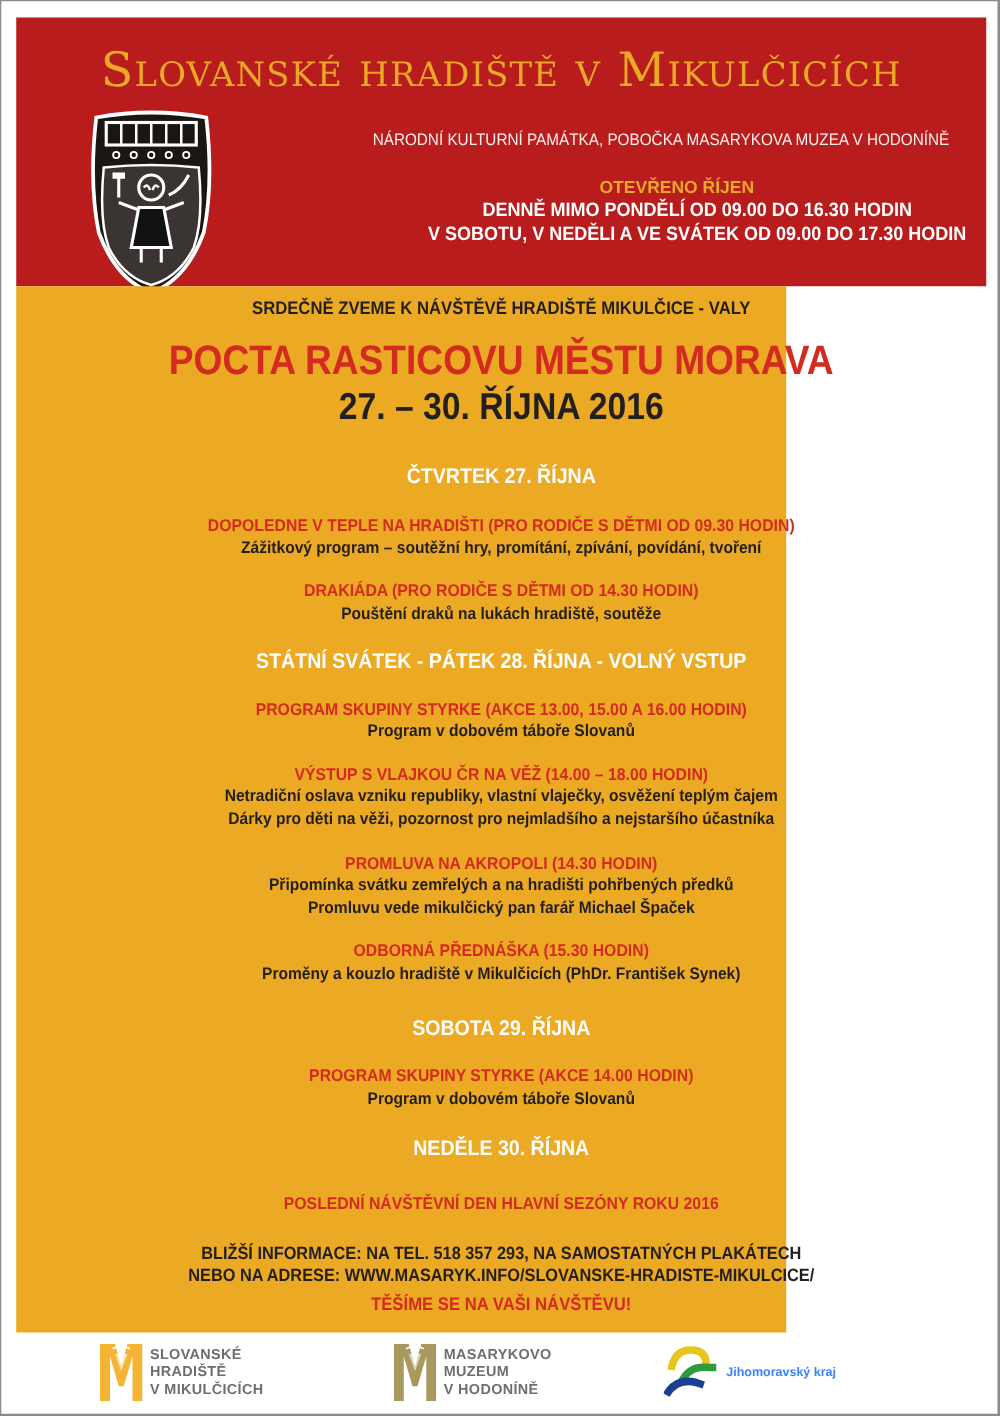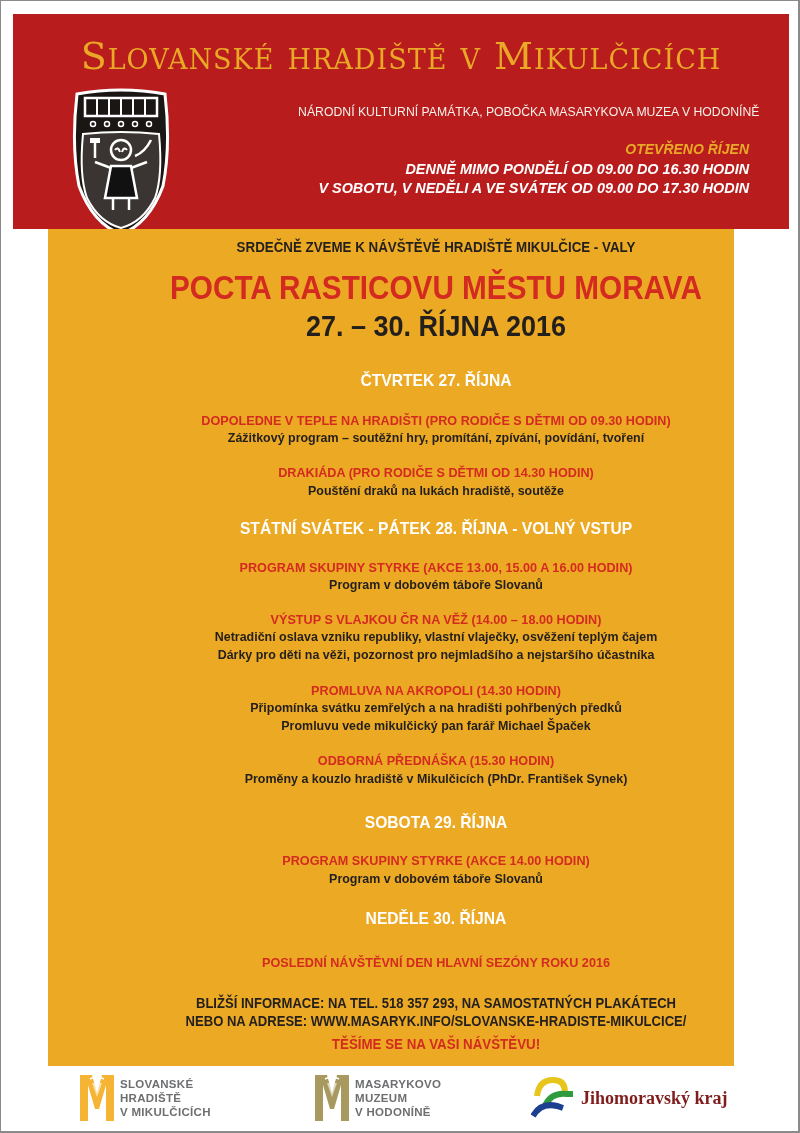--- a/index.html
+++ b/index.html
@@ -16,42 +16,42 @@
   .title {
     position: absolute; left: 0; top: 20px; width: 776px; text-align: center;
     color: #e9a927; font-family: "DejaVu Serif", serif; font-size: 38px; letter-spacing: 1px;
     font-variant: small-caps; font-weight: normal; line-height: 44px;
   }
   .subtitle {
     position: absolute; right: 30px; top: 90px; color: #f4f0ea;
     font-family: "Liberation Sans", sans-serif; font-size: 13.3px; line-height: 16px; white-space: nowrap;
     transform: scaleX(0.92); transform-origin: right center;
   }
-  .hours { position: absolute; right: 40px; top: 126px; text-align: right; font-style: italic; }
+  .hours { position: absolute; right: 16px; top: 126px; text-align: center; }
   .hours .h-label { color: #e9a927; font-weight: bold; font-size: 14px; line-height: 19px; }
   .hours .h-line { color: #ffffff; font-weight: bold; font-size: 15.5px; line-height: 19px; white-space: nowrap; transform: scaleX(0.93); transform-origin: right center; }
   .emblem { position: absolute; left: 52px; top: 72px; width: 112px; height: 150px; }
   .body {
-    position: absolute; left: 12px; top: 228px; width: 686px; height: 837px;
-    background: #eca924; text-align: center; margin-left: 35px;
+    position: absolute; left: 12px; top: 228px; width: 616px; height: 837px;
+    background: #eca924; text-align: center;
   }
   .body .line { position: absolute; left: 0; width: 776px; text-align: center; white-space: nowrap; }
   .invite { color: #231f1c; font-weight: bold; font-size: 14.5px; transform: scaleX(0.92); }
   .event-title { color: #d42b20; font-weight: bold; font-size: 33px; transform: scaleX(0.9); }
   .event-dates { color: #231f1c; font-weight: bold; font-size: 30px; transform: scaleX(0.9); }
   .day { color: #ffffff; font-weight: bold; font-size: 17px; transform: scaleX(0.92); }
   .ev-head { color: #d42b20; font-weight: bold; font-size: 13.6px; transform: scaleX(0.93); }
   .ev-desc { color: #231f1c; font-weight: bold; font-size: 13.4px; transform: scaleX(0.93); }
   .info { color: #231f1c; font-weight: bold; font-size: 14.2px; transform: scaleX(0.92); }
   .welcome { color: #d42b20; font-weight: bold; font-size: 14.5px; transform: scaleX(0.92); }
   .logos { position: absolute; left: 12px; top: 1065px; width: 776px; height: 66px; }
   .logo { position: absolute; top: 6px; height: 52px; display: flex; align-items: center; }
   .logo .mark { width: 34px; height: 46px; }
   .logo .ltext { margin-left: 6px; font-size: 11.5px; line-height: 14px; color: #6d6e70; font-weight: bold; letter-spacing: 0.3px; }
-  .jmk-text { margin-left: 6px; font-size: 18px; font-weight: bold; color: #7f1d1d; font-family: Liberation Serif, serif; }
+  .jmk-text { margin-left: 6px; font-size: 10px; font-weight: bold; color: #3b82f6; }
 </style>
 </head>
 <body>
 
 <div class="frame">
 
   <div class="header">
     <div class="title">Slovanské hradiště v Mikulčicích</div>
 
     <svg class="emblem" viewBox="0 0 112 150">

